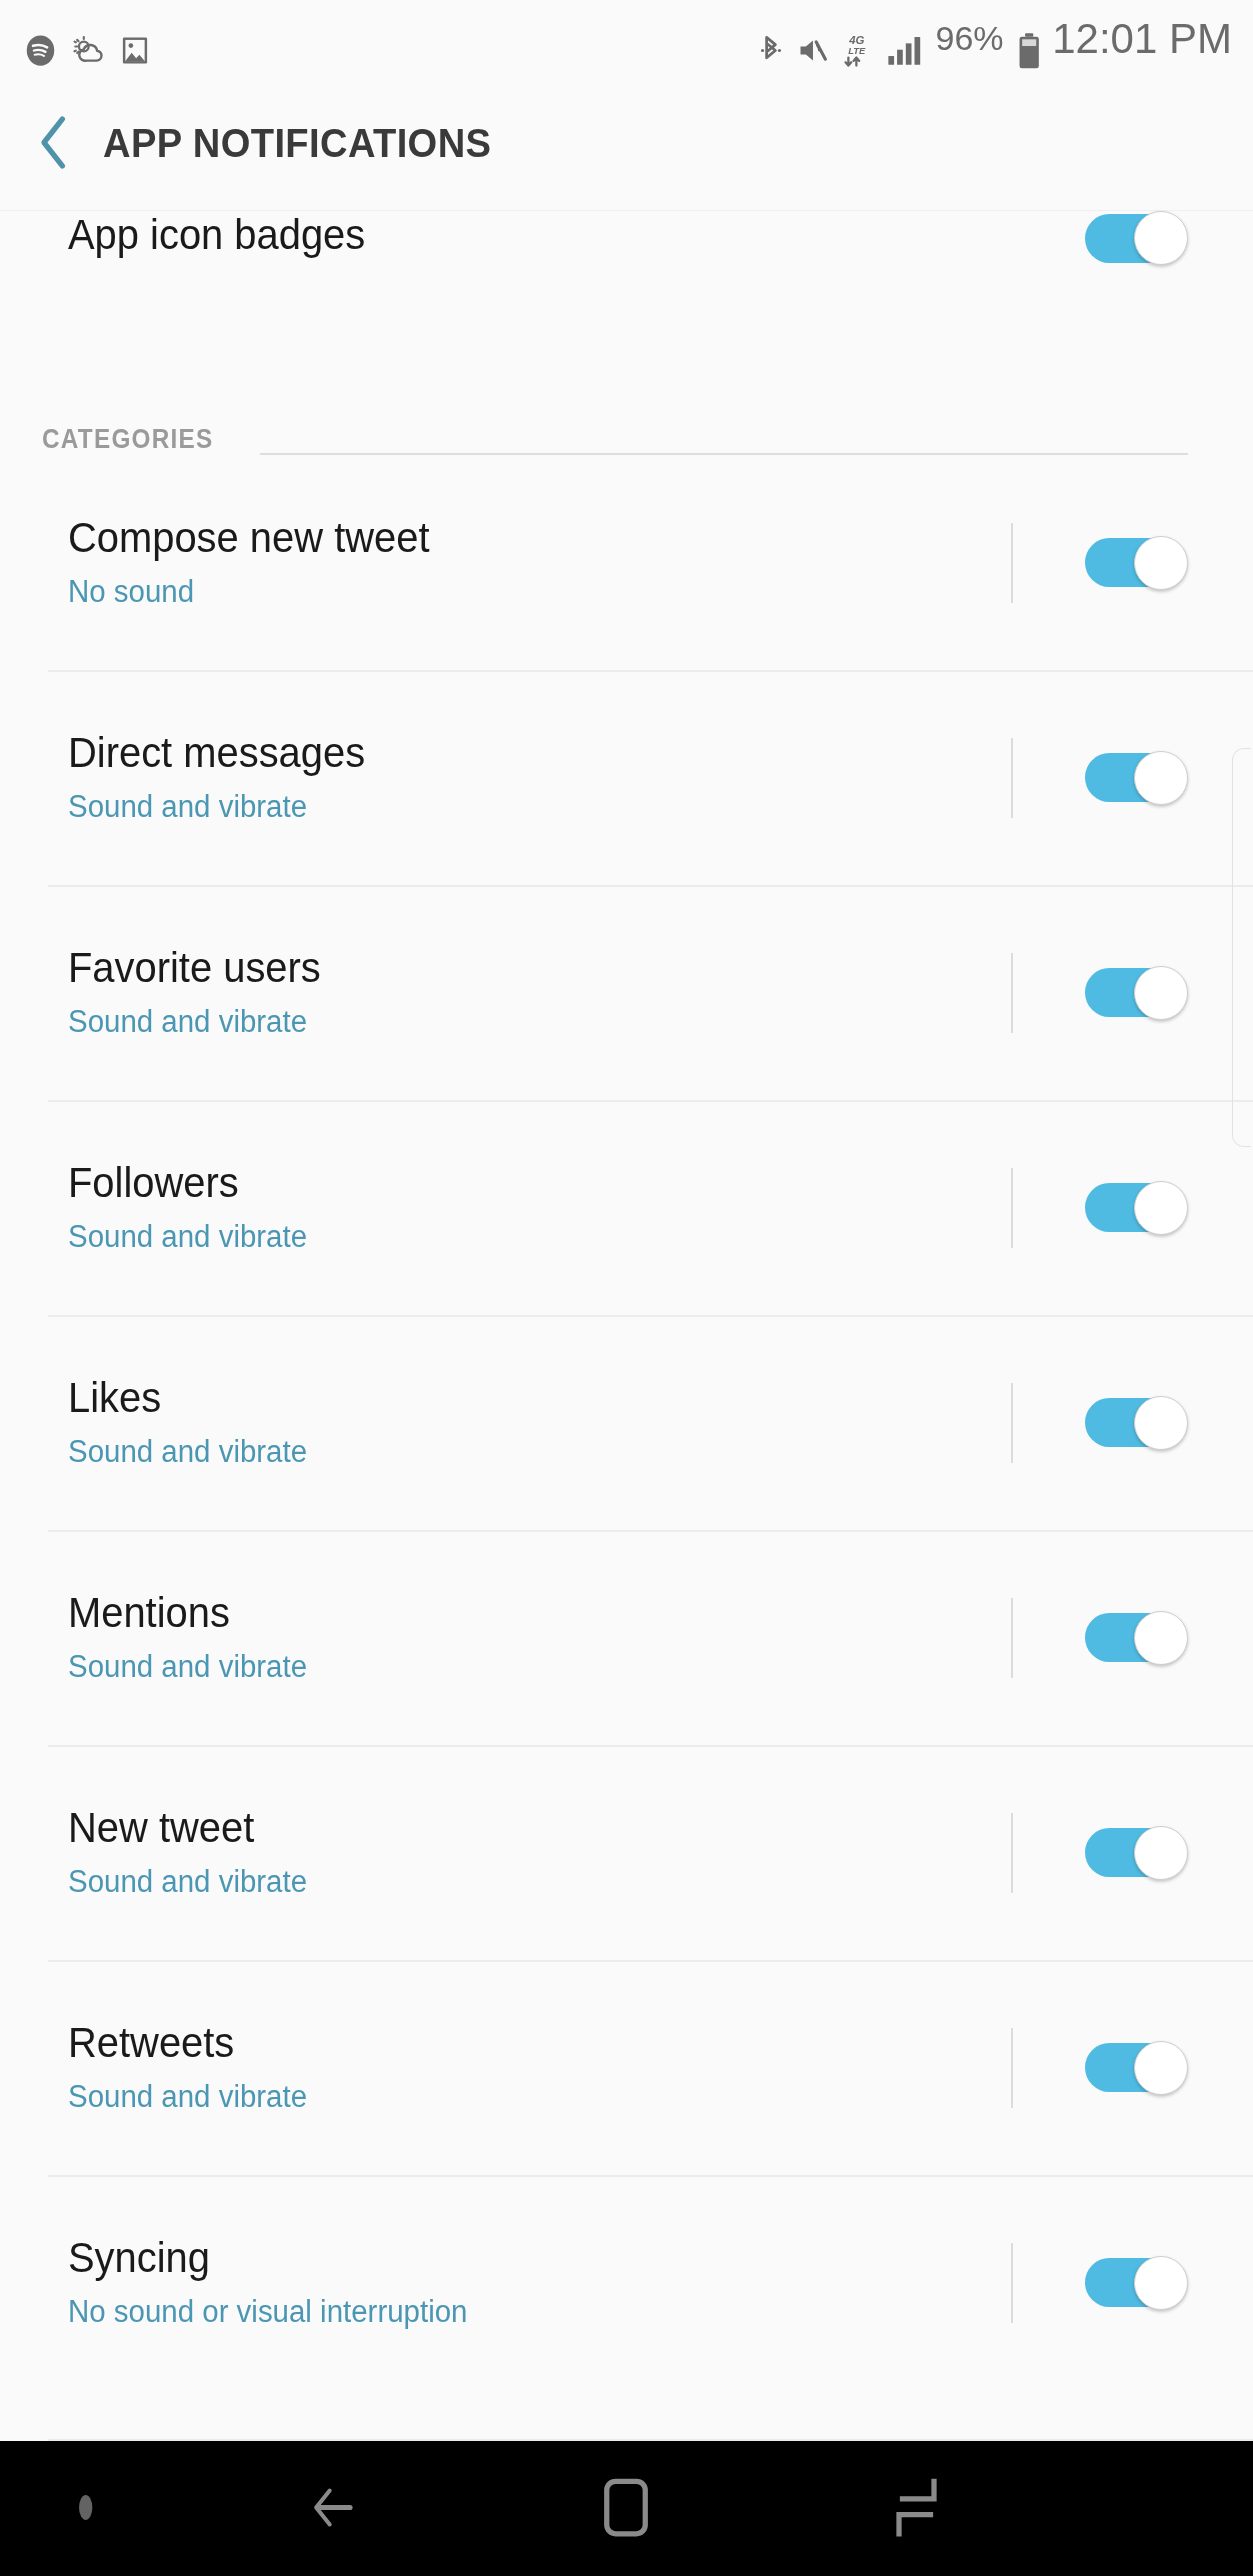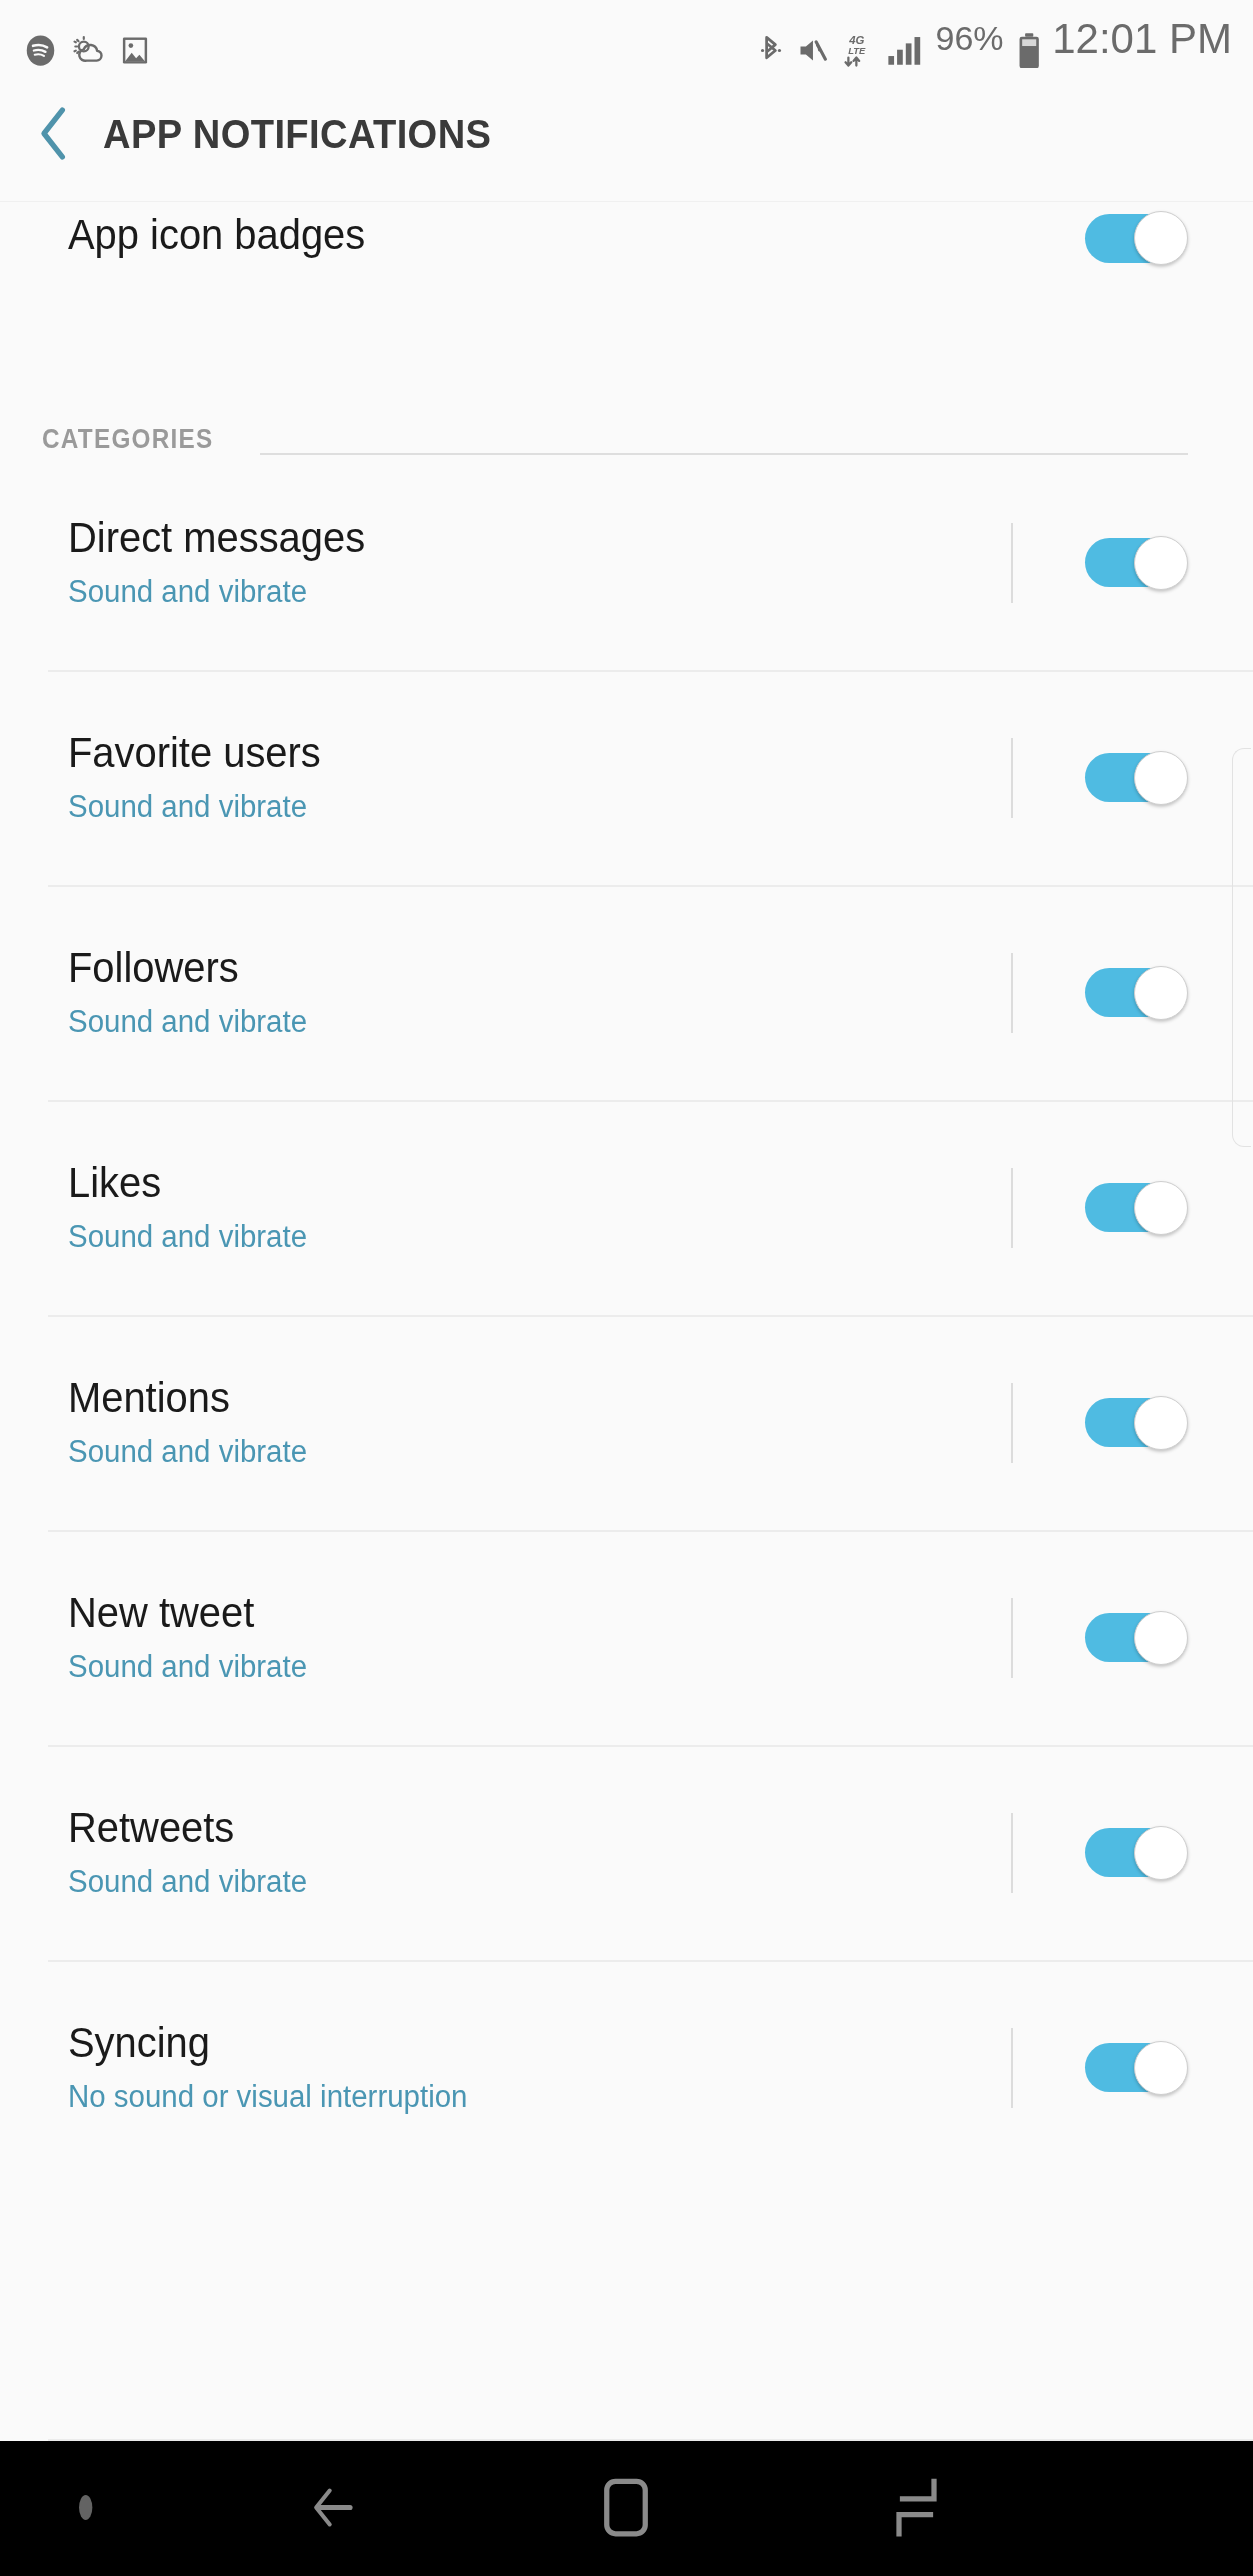--- a/index.html
+++ b/index.html
@@ -23,21 +23,21 @@
   .si svg{ display:block; }
   .status-text{
     font-size:42px; color:#6b6b6b; font-weight:400;
     font-family:"Liberation Sans", sans-serif; letter-spacing:0px;
     white-space:nowrap;
   }
   .batt-pct{ font-size:34px; color:#6b6b6b; margin-right:1.7px; }
 
   
   .app-header{
-    position:absolute; top:68px; left:0; width:1253px; height:134px;
+    position:absolute; top:77px; left:0; width:1253px; height:134px;
     display:flex; align-items:center; background:#fafafa;
     border-bottom:0.9px solid #f0f0f0;
   }
   .back-btn{
     width:96px; height:134px; display:flex; align-items:center;
     justify-content:center; padding-left:12.2px;
   }
   .page-title{
     font-size:41px; font-weight:700; color:#3a3a3a;
     letter-spacing:0.4px; transform:scaleX(0.93); transform-origin:left center;
@@ -228,20 +228,31 @@
       </div>
     </div>
 
     <div class="section-head">
       <div class="section-title">CATEGORIES</div>
       <div class="section-rule"></div>
     </div>
 
     <div class="list">
 
+      <div class="row">
+        <div class="row-texts">
+          <div class="row-title">Compose new tweet</div>
+          <div class="row-sub">No sound</div>
+        </div>
+        <div class="row-sep"></div>
+        <div class="switch">
+          <div class="track"></div>
+          <div class="thumb"></div>
+        </div>
+      </div>
 
       <div class="row">
         <div class="row-texts">
           <div class="row-title">Direct messages</div>
           <div class="row-sub">Sound and vibrate</div>
         </div>
         <div class="row-sep"></div>
         <div class="switch">
           <div class="track"></div>
           <div class="thumb"></div>

